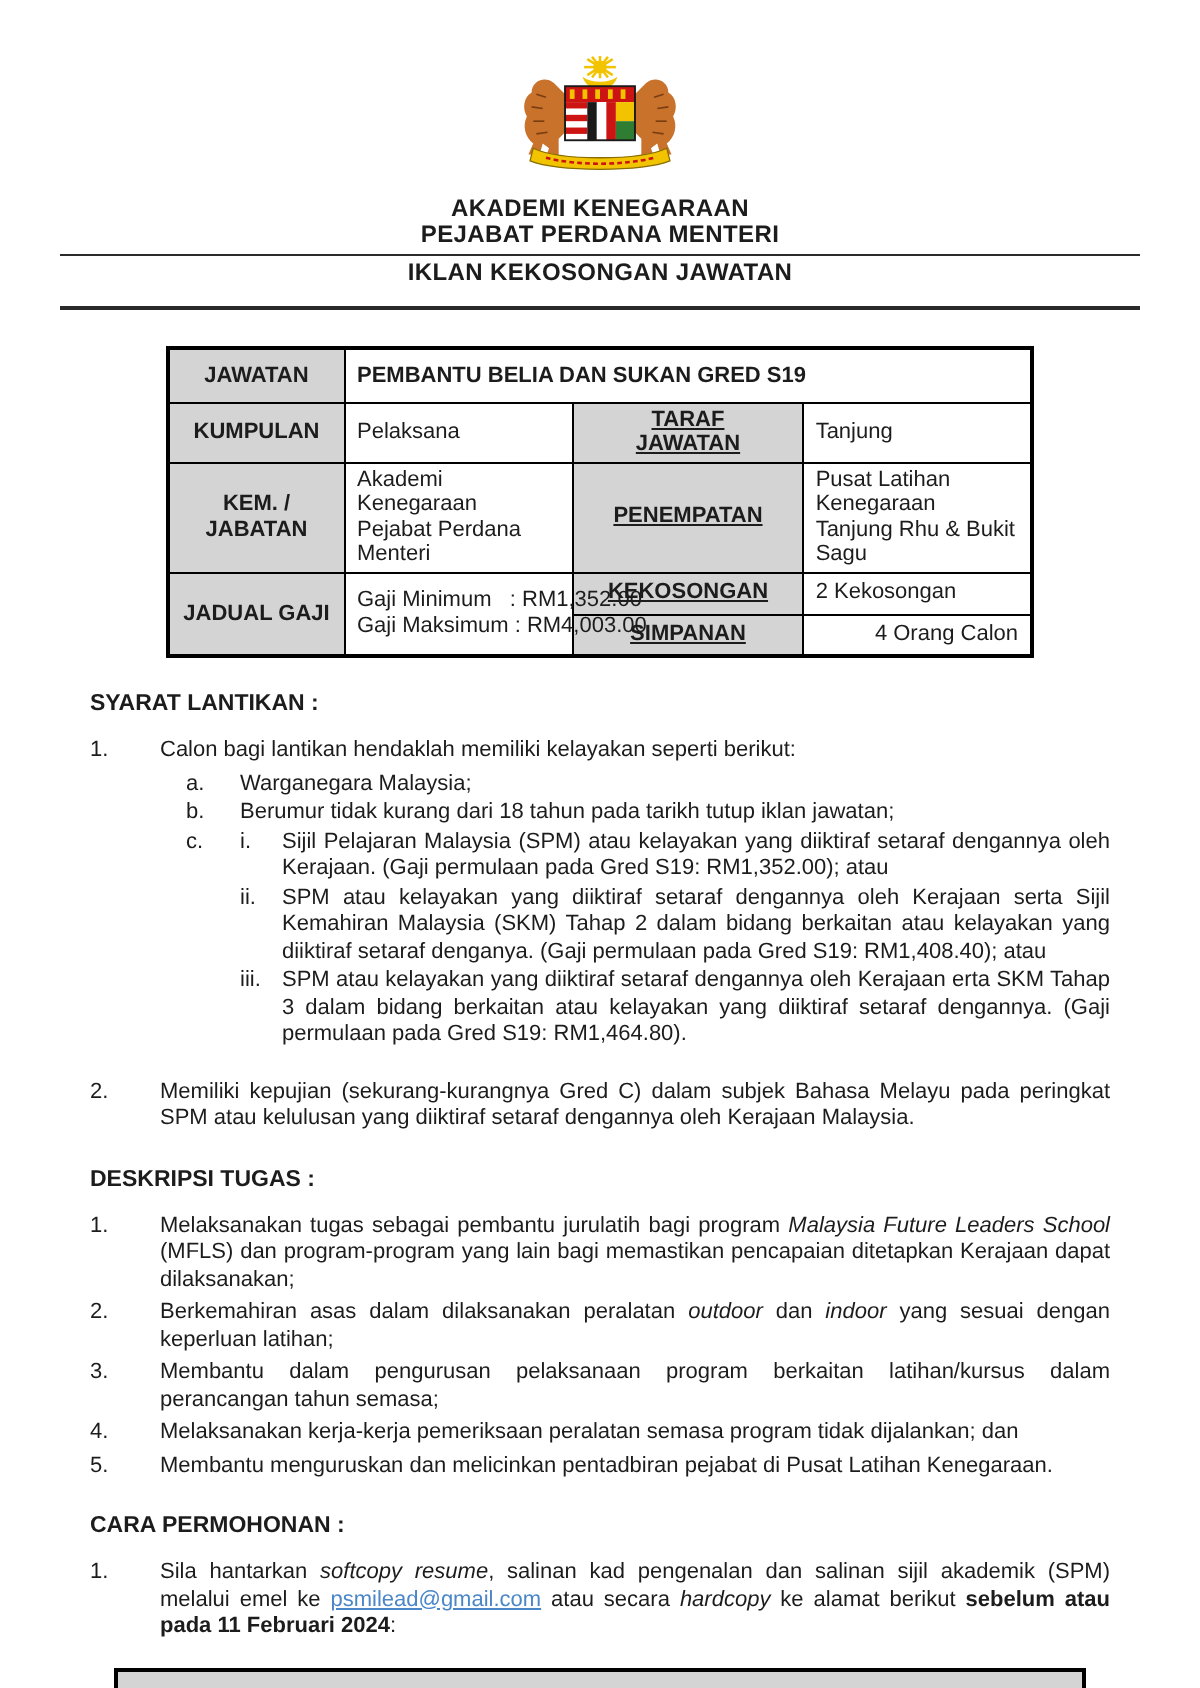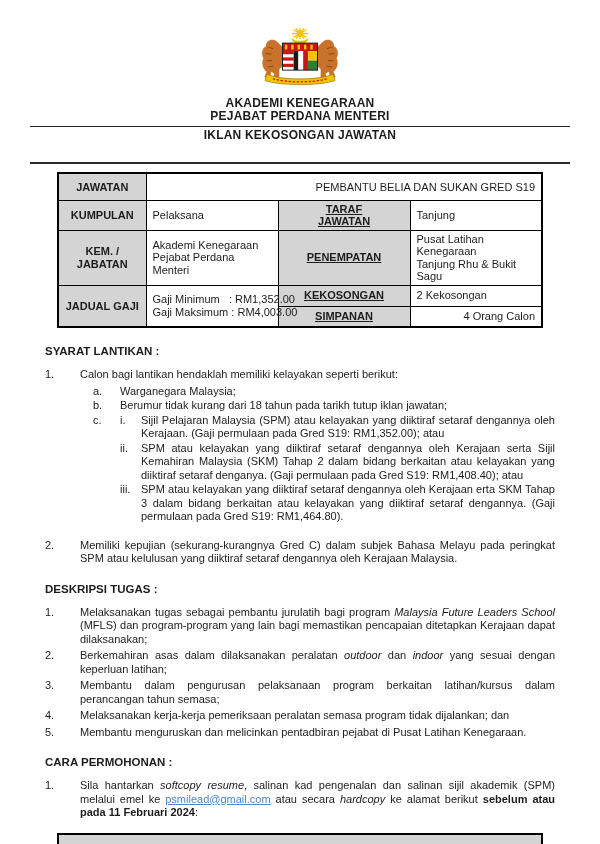--- a/index.html
+++ b/index.html
@@ -10,29 +10,29 @@
     font-family: "Liberation Sans", sans-serif;
     color: #1c1c1c;
     overflow: hidden;
   }
   .page { padding: 28px 45px 0 45px; }
 
   
   .crest-wrap { text-align: center; margin-bottom: 3px; }
   .org-line { text-align: center; font-weight: bold; font-size: 12px; line-height: 13px; letter-spacing: .2px; }
   .rule-thin  { border: 0; border-top: 1.6px solid #2a2a2a; margin: 3px -15px 0 -15px; }
-  .doc-title  { text-align: center; font-weight: bold; font-size: 12px; line-height: 13px; padding: 2px 0 20px; letter-spacing: .2px; }
+  .doc-title  { text-align: center; font-weight: bold; font-size: 12px; line-height: 13px; padding: 2px 0 10px; letter-spacing: .2px; }
   .rule-thick { border: 0; border-top: 2.4px solid #2a2a2a; margin: 0 -15px 0 -15px; }
 
   
-  table.job { width: 486px; margin: 8px auto 0 auto; border-collapse: collapse; border: 2px solid #000; table-layout: fixed; }
+  table.job { width: 434px; margin: 18px auto 0 auto; border-collapse: collapse; border: 2px solid #000; table-layout: fixed; }
   table.job td { border: 1.5px solid #000; font-size: 11px; line-height: 12.5px; padding: 2px 6px; vertical-align: middle; }
   table.job td.lbl { background: #d4d4d4; font-weight: bold; text-align: center; padding: 2px 2px; }
   .c1 { width: 88px; } .c2 { width: 158px; } .c3 { width: 98px; text-decoration: underline; } .c4 { width: 142px; }
-  td.jobtitle { font-weight: normal; text-align: right; }
+  td.jobtitle { font-weight: bold; text-align: left; }
   .pre { white-space: pre; }
   tr.r1 td { height: 27px; } tr.r2 td { height: 27px; } tr.r3 td { height: 37px; }
   tr.r4 td { height: 21px; } tr.r5 td { height: 21px; text-align: right; }
 
   
   .section-h { font-weight: bold; font-size: 11.5px; margin: 17px 0 11px 0; }
   .li { display: flex; font-size: 11px; line-height: 13.5px; margin-bottom: 3px; }
   .li .n { flex: 0 0 35px; }
   .li .t { flex: 1; text-align: justify; }
   .sub { margin-left: 48px; margin-bottom: 1px; }

